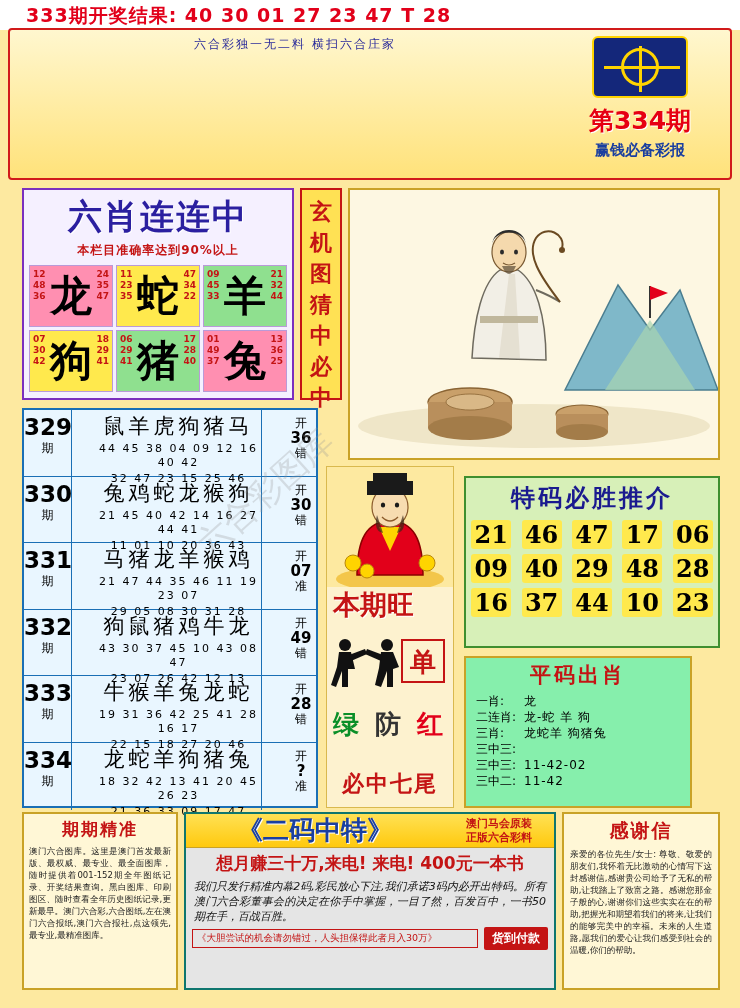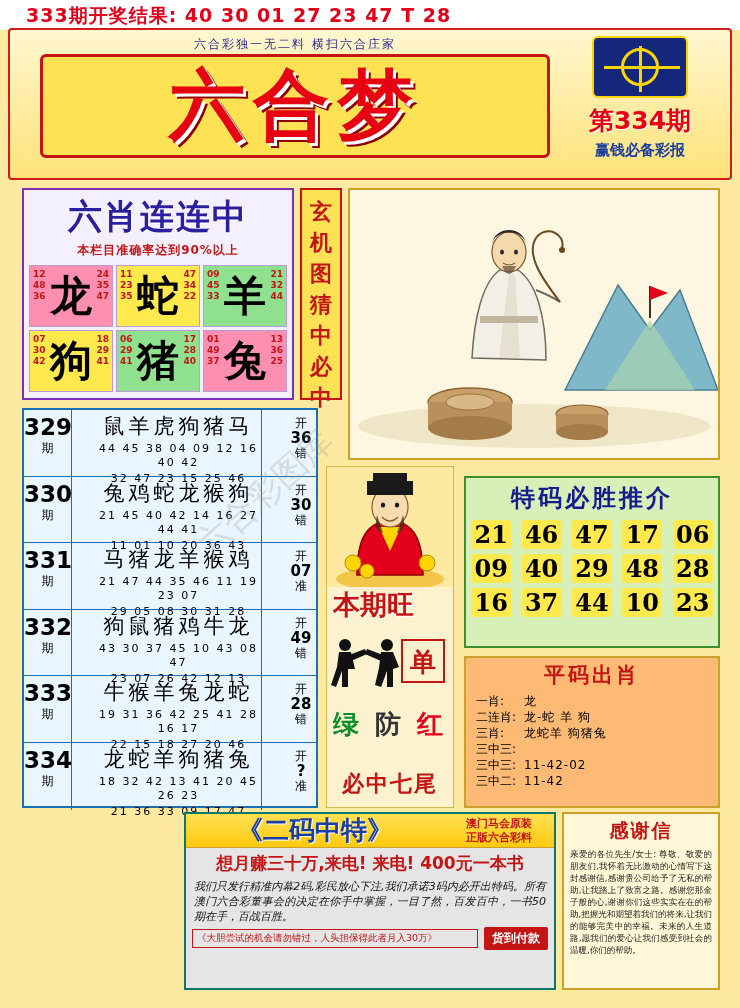--- a/index.html
+++ b/index.html
@@ -244,22 +244,22 @@
     margin-bottom: 5px;
   }
   .special .r span {
     width: 40px; text-align: center;
     font-size: 24px; font-weight: bold; color: #000;
     background: #ffe94d; border-radius: 3px;
     font-family: "DejaVu Serif", serif;
   }
   
   .flat {
-    position: absolute; top: 656px; left: 464px; width: 256px; height: 152px;
-    background: #fdba74;
+    position: absolute; top: 656px; left: 464px; width: 228px; height: 152px;
+    background: #86efac;
     border: 2px solid #c9a227;
   }
   .flat .t {
     text-align: center; font-size: 21px; font-weight: bold;
     color: #c41414; margin-top: 3px; letter-spacing: 3px;
     font-family: "DejaVu Serif", serif;
   }
   .flat ul { list-style: none; margin-top: 4px; padding-left: 10px; }
   .flat li {
     font-size: 12px; color: #000; line-height: 16px;
@@ -346,23 +346,20 @@
 </style>
 </head>
 <body>
 
 <div class="page">
 
   <div class="result-bar">333期开奖结果: 40 30 01 27 23 47 T 28</div>
 
   <div class="masthead">
     <div class="mast-sub">六合彩独一无二料  横扫六合庄家</div>
-    <div class="mast-box">
-      <div class="mast-title">六合梦</div>
-    </div>
     <div class="mast-right">
       <div class="logo-badge">
         <div class="bar-h"></div>
         <div class="bar-v"></div>
         <div class="ring"></div>
       </div>
       <div class="issue-no">第334期</div>
       <div class="issue-tag">赢钱必备彩报</div>
     </div>
   </div>
@@ -641,20 +638,24 @@
         <span class="v">11-42-02</span>
       </li>
       <li>
         <span class="k">三中二:</span>
         <span class="v">11-42</span>
       </li>
     </ul>
   </div>
 
   <div class="bottom">
+    <div class="bt-left">
+      <div class="t">期期精准</div>
+      <p>澳门六合图库。这里是澳门首发最新版、最权威、最专业、最全面图库，随时提供着001-152期全年图纸记录、开奖结果查询。黑白图库、印刷图区、随时查看全年历史图纸记录,更新最早。澳门六合彩,六合图纸,左在澳门六合报纸,澳门六合报社,点这领先,最专业,最精准图库。</p>
+    </div>
     <div class="bt-mid">
       <div class="hdr">
         <div class="big">《二码中特》</div>
         <div class="side">
           <div>澳门马会原装</div>
           <div>正版六合彩料</div>
         </div>
       </div>
       <div class="line2">想月赚三十万,来电! 来电!  400元一本书</div>
       <div class="body">我们只发行精准内幕2码,彩民放心下注,我们承诺3码内必开出特码。所有澳门六合彩董事会的决定在你手中掌握，一目了然，百发百中，一书50期在手，百战百胜。</div>

